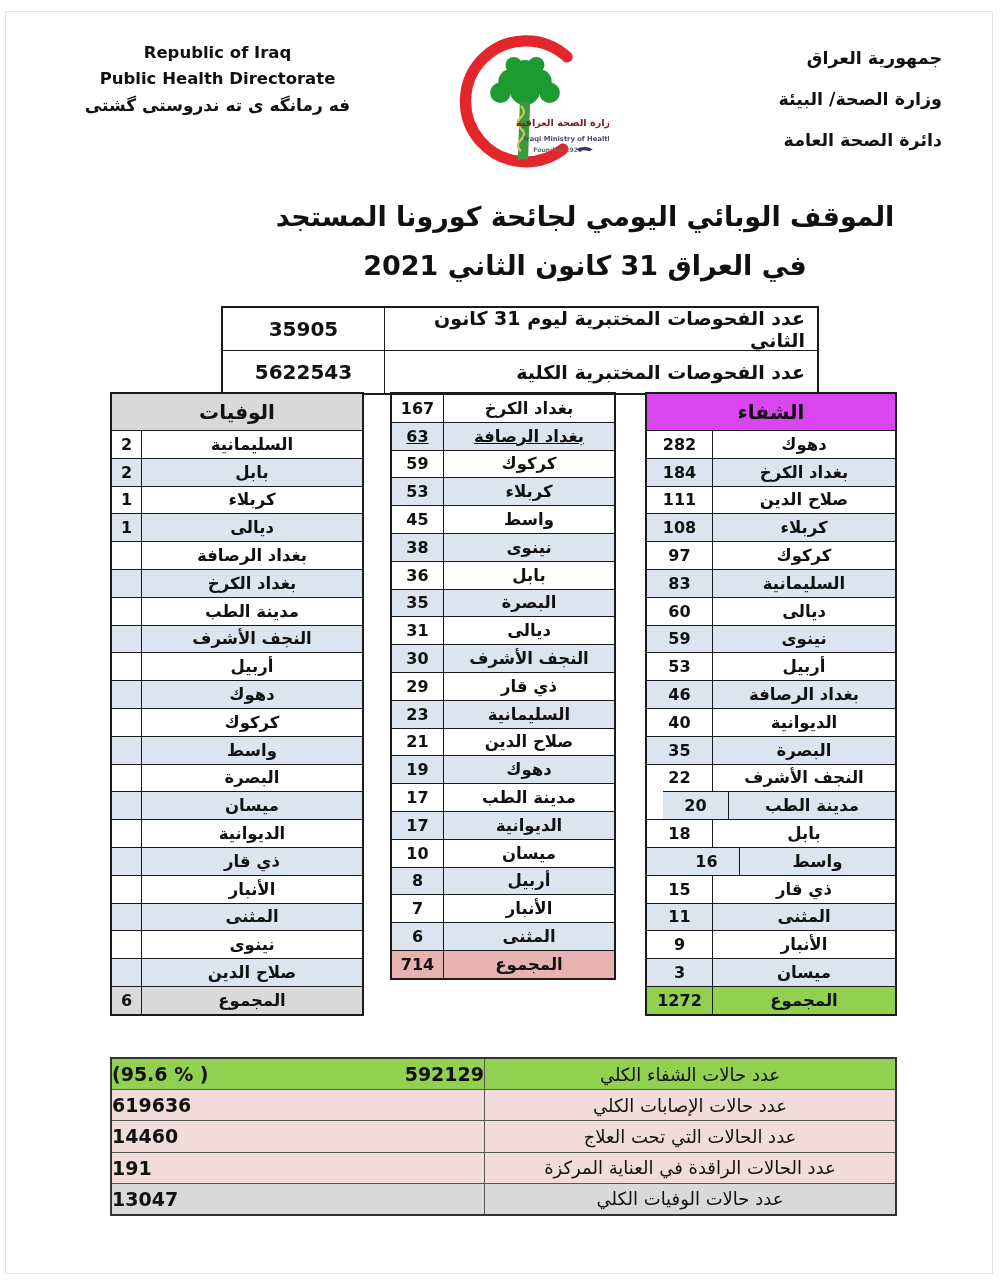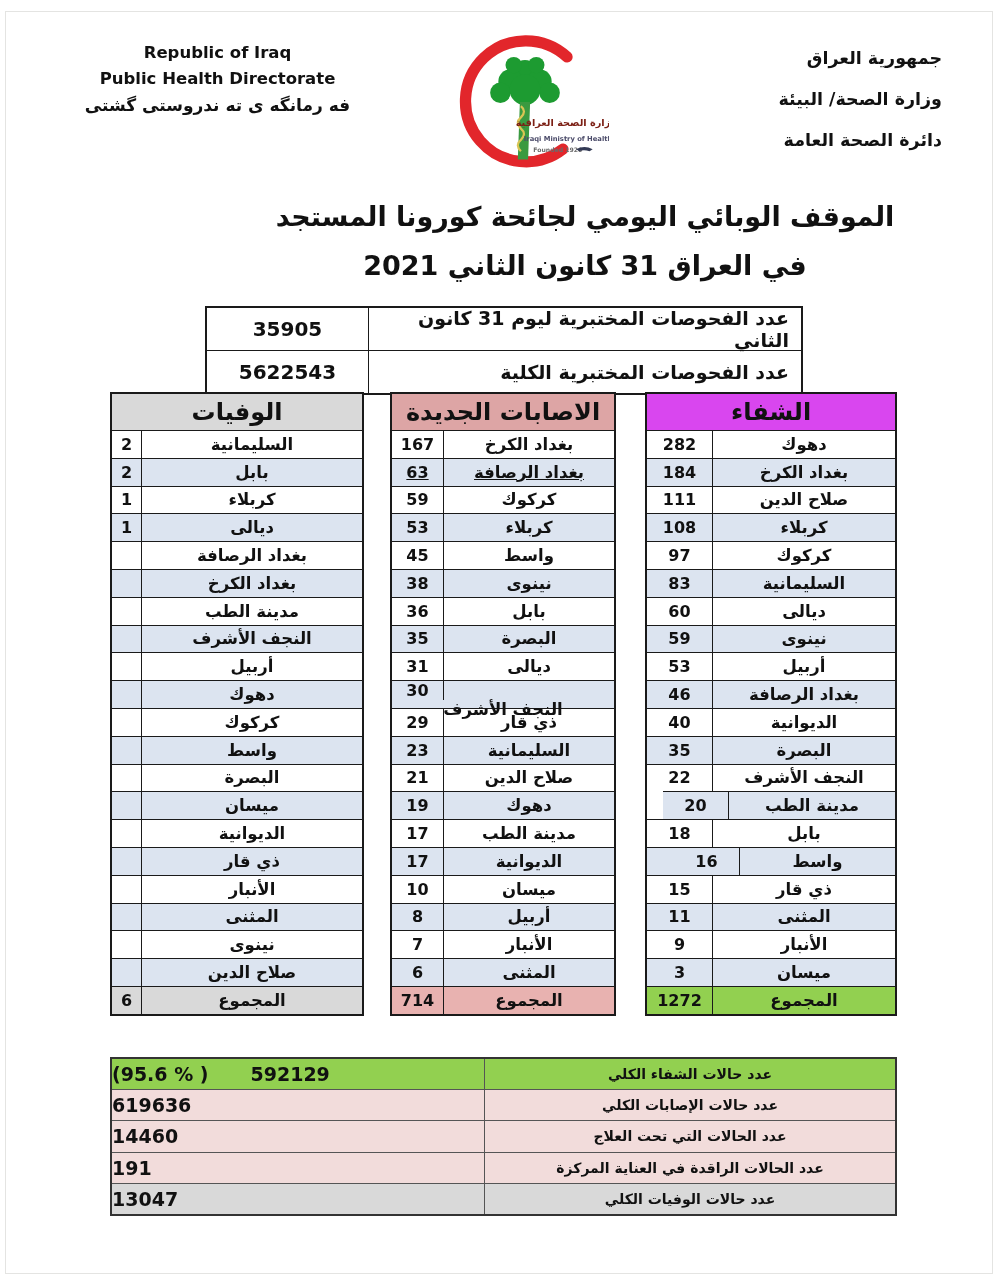--- a/index.html
+++ b/index.html
@@ -23,63 +23,63 @@
     font-weight:bold;font-size:17.5px;
   }
   .hdr-ar div{margin-bottom:17px;line-height:24px;}
   .logo{position:absolute;left:441px;top:20px;width:168px;height:164px;}
   
   .title{
     position:absolute;left:170px;top:192px;width:830px;
     text-align:center;direction:rtl;font-weight:bold;font-size:27px;line-height:49px;
   }
   
-  .tests{position:absolute;left:205px;top:306px;width:594px;border:2px solid #1a1a1a;background:#fff;}
+  .tests{position:absolute;left:221px;top:306px;width:594px;border:2px solid #1a1a1a;background:#fff;}
   .tests .t-row{display:flex;height:42px;}
   .tests .t-row + .t-row{border-top:1px solid #1a1a1a;}
   .tests .t-val{
     width:162px;display:flex;align-items:center;justify-content:center;
     font-weight:bold;font-size:20px;border-right:1px solid #1a1a1a;box-sizing:border-box;
   }
   .tests .t-lbl{
     flex:1;display:flex;align-items:center;direction:rtl;
     padding-right:12px;box-sizing:border-box;font-weight:bold;font-size:19px;
   }
   
   .gov{position:absolute;top:392px;border:2px solid #1a1a1a;background:#fff;}
   #tbl-deaths{left:110px;width:250px;}
   #tbl-cases{left:390px;width:222px;}
   #tbl-recov{left:645px;width:248px;}
   .g-head{
     height:36px;display:flex;align-items:center;justify-content:center;
-    font-weight:bold;font-size:24px;direction:rtl;
+    font-weight:bold;font-size:20px;direction:rtl;
   }
   .g-row{display:flex;height:26.8px;border-top:1px solid #1a1a1a;}
   .g-row .num{
     display:flex;align-items:center;justify-content:center;
     font-weight:bold;font-size:16px;border-right:1px solid #1a1a1a;box-sizing:border-box;
   }
   .g-row .name{
     flex:1;display:flex;align-items:center;justify-content:center;
     direction:rtl;font-weight:bold;font-size:16.5px;white-space:nowrap;
   }
   #tbl-deaths .num{width:30px;}
   #tbl-cases .num{width:52px;}
   #tbl-recov .num{width:66px;}
   
   .summary{position:absolute;left:110px;top:1057px;width:783px;border:2px solid #333;background:#fff;}
   .s-row{display:flex;height:30.2px;}
   .s-row + .s-row{border-top:1px solid #555;}
   .s-val{
-    width:373px;display:flex;align-items:center;justify-content:flex-start;gap:42px;
+    width:373px;display:flex;align-items:center;justify-content:space-between;gap:42px;
     font-weight:bold;font-size:19px;border-right:1px solid #555;box-sizing:border-box;
   }
   .s-lbl{
     flex:1;display:flex;align-items:center;justify-content:center;
-    direction:rtl;font-weight:bold;font-size:14px;white-space:nowrap;
+    direction:rtl;font-weight:normal;font-size:18px;white-space:nowrap;
   }
 </style>
 </head>
 <body>
 
 <div class="photo-frame"></div>
 
 <div class="hdr-en">
   <div>Republic of Iraq</div>
   <div>Public Health Directorate</div>
@@ -211,21 +211,20 @@
     <div class="g-row" style="background: rgb(220, 228, 240);">
       <div class="num"></div>
       <div class="name">صلاح الدين</div>
     </div>
     <div class="g-row" style="background: rgb(217, 217, 217);">
       <div class="num">6</div>
       <div class="name">المجموع</div>
     </div>
   </div>
 <div class="gov" id="tbl-cases">
-    <div class="g-head" style="background: rgb(221, 165, 165);">الاصابات الجديدة</div>
     <div class="g-row">
       <div class="num">167</div>
       <div class="name">بغداد الكرخ</div>
     </div>
     <div class="g-row" style="background: rgb(220, 228, 240); text-decoration: underline;">
       <div class="num">63</div>
       <div class="name">بغداد الرصافة</div>
     </div>
     <div class="g-row">
       <div class="num">59</div>
@@ -248,21 +247,21 @@
       <div class="name">بابل</div>
     </div>
     <div class="g-row" style="background: rgb(220, 228, 240);">
       <div class="num">35</div>
       <div class="name">البصرة</div>
     </div>
     <div class="g-row">
       <div class="num">31</div>
       <div class="name">ديالى</div>
     </div>
-    <div class="g-row" style="background: rgb(220, 228, 240); flex-direction: column;">
+    <div class="g-row" style="background: rgb(220, 228, 240);">
       <div class="num">30</div>
       <div class="name">النجف الأشرف</div>
     </div>
     <div class="g-row">
       <div class="num">29</div>
       <div class="name">ذي قار</div>
     </div>
     <div class="g-row" style="background: rgb(220, 228, 240);">
       <div class="num">23</div>
       <div class="name">السليمانية</div>

